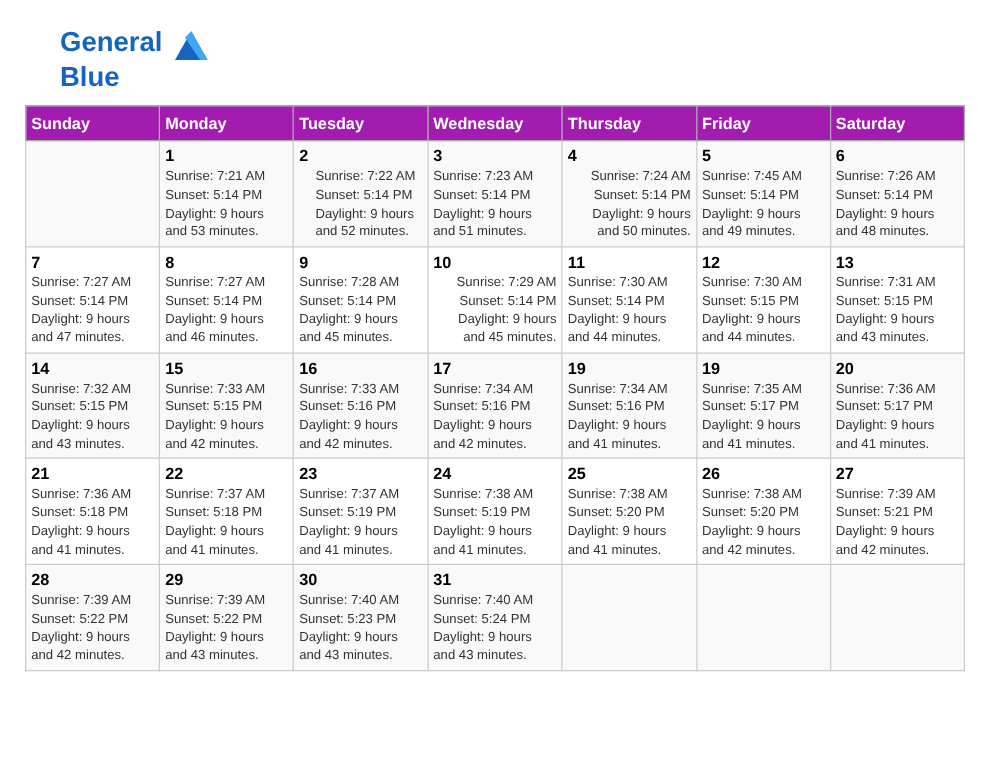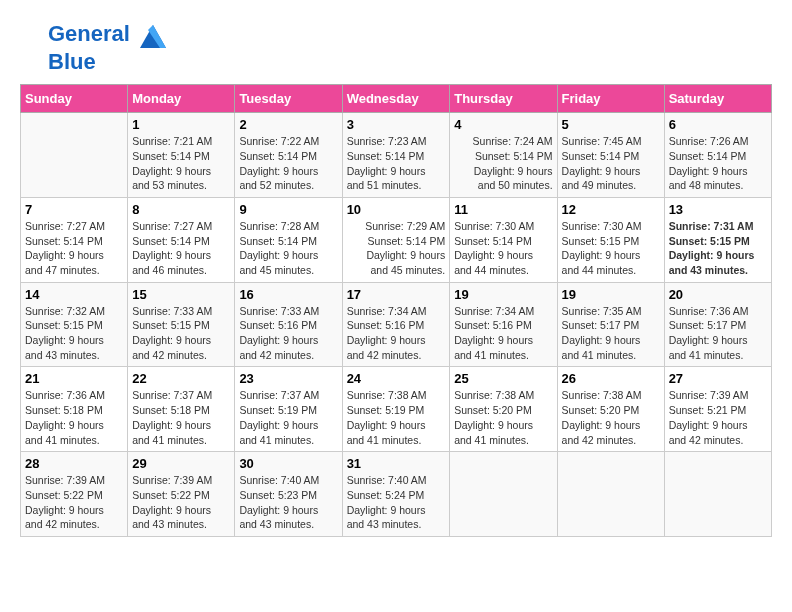--- a/index.html
+++ b/index.html
@@ -44,21 +44,21 @@
     .subtitle {
       font-size: 14px;
       color: #555;
     }
     table {
       width: 100%;
       border-collapse: collapse;
       font-size: 11px;
     }
     thead tr th {
-      background-color: #ec4899;
+      background-color: #a21caf;
       color: #fff;
       padding: 6px 4px;
       text-align: left;
       font-size: 13px;
       font-weight: bold;
       border: 1px solid #aaa;
     }
     tbody tr td {
       border: 1px solid #ccc;
       vertical-align: top;
@@ -125,21 +125,21 @@
         <td class="empty"></td>
         <td>
           <div class="day-number">1</div>
           <div class="day-info" style="white-space: pre-line;">Sunrise: 7:21 AM
 Sunset: 5:14 PM
 Daylight: 9 hours
 and 53 minutes.</div>
         </td>
         <td>
           <div class="day-number">2</div>
-          <div class="day-info" style="white-space: pre-line;">Sunrise: 7:22 AM
+          <div class="day-info" style="white-space: pre-line; margin-left: 13px;">Sunrise: 7:22 AM
 Sunset: 5:14 PM
 Daylight: 9 hours
 and 52 minutes.</div>
         </td>
         <td>
           <div class="day-number">3</div>
           <div class="day-info" style="white-space: pre-line;">Sunrise: 7:23 AM
 Sunset: 5:14 PM
 Daylight: 9 hours
 and 51 minutes.</div>
@@ -204,21 +204,21 @@
         </td>
         <td>
           <div class="day-number">12</div>
           <div class="day-info" style="white-space: pre-line;">Sunrise: 7:30 AM
 Sunset: 5:15 PM
 Daylight: 9 hours
 and 44 minutes.</div>
         </td>
         <td>
           <div class="day-number">13</div>
-          <div class="day-info" style="white-space: pre-line; font-weight: bold;">Sunrise: 7:31 AM
+          <div class="day-info" style="white-space: pre-line;">Sunrise: 7:31 AM
 Sunset: 5:15 PM
 Daylight: 9 hours
 and 43 minutes.</div>
         </td>
       </tr>
       <tr>
         <td>
           <div class="day-number">14</div>
           <div class="day-info" style="white-space: pre-line;">Sunrise: 7:32 AM
 Sunset: 5:15 PM

